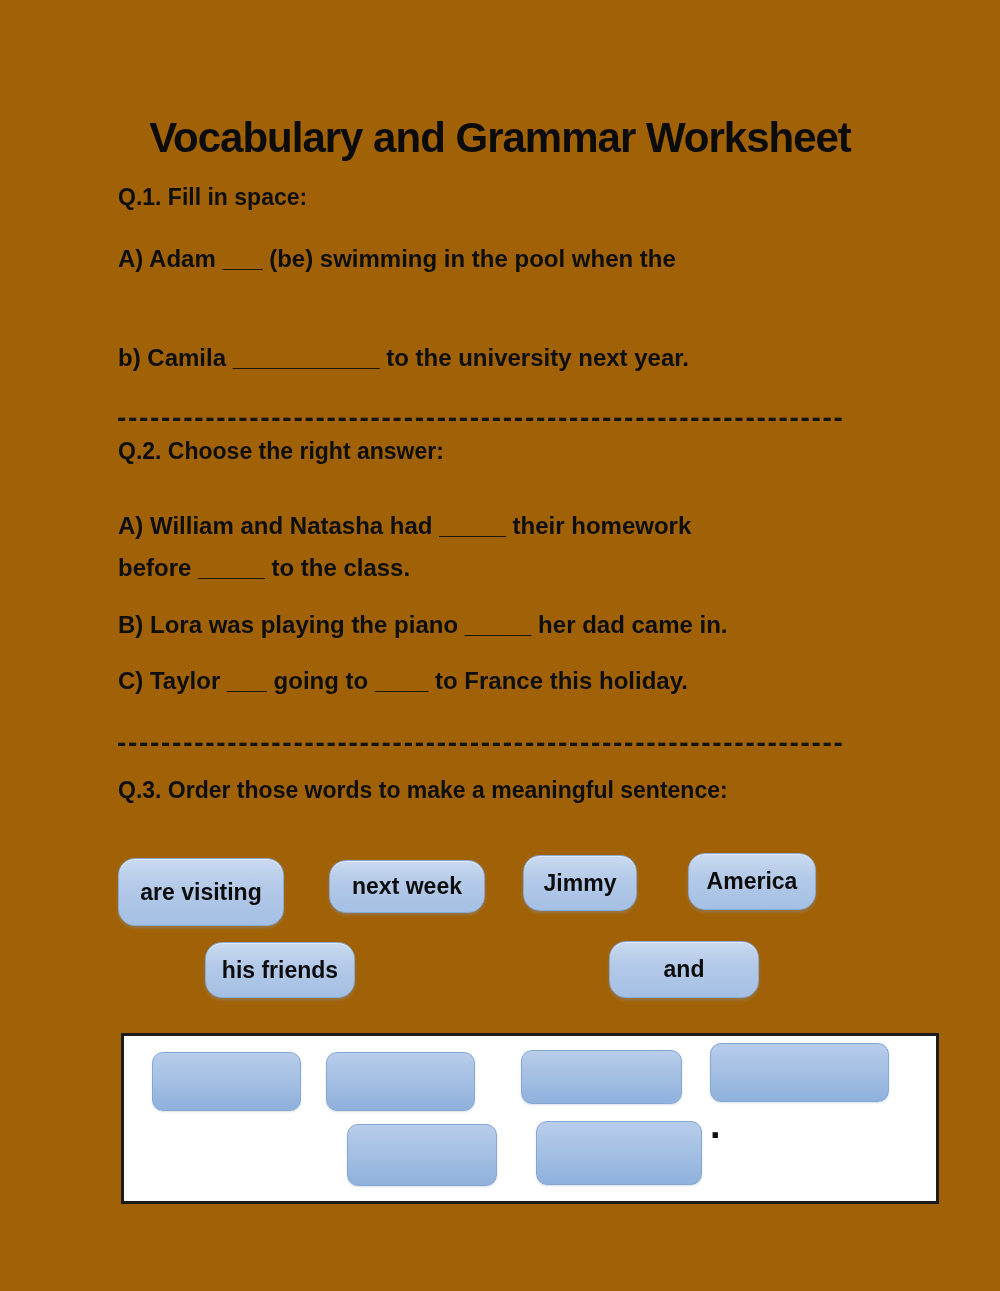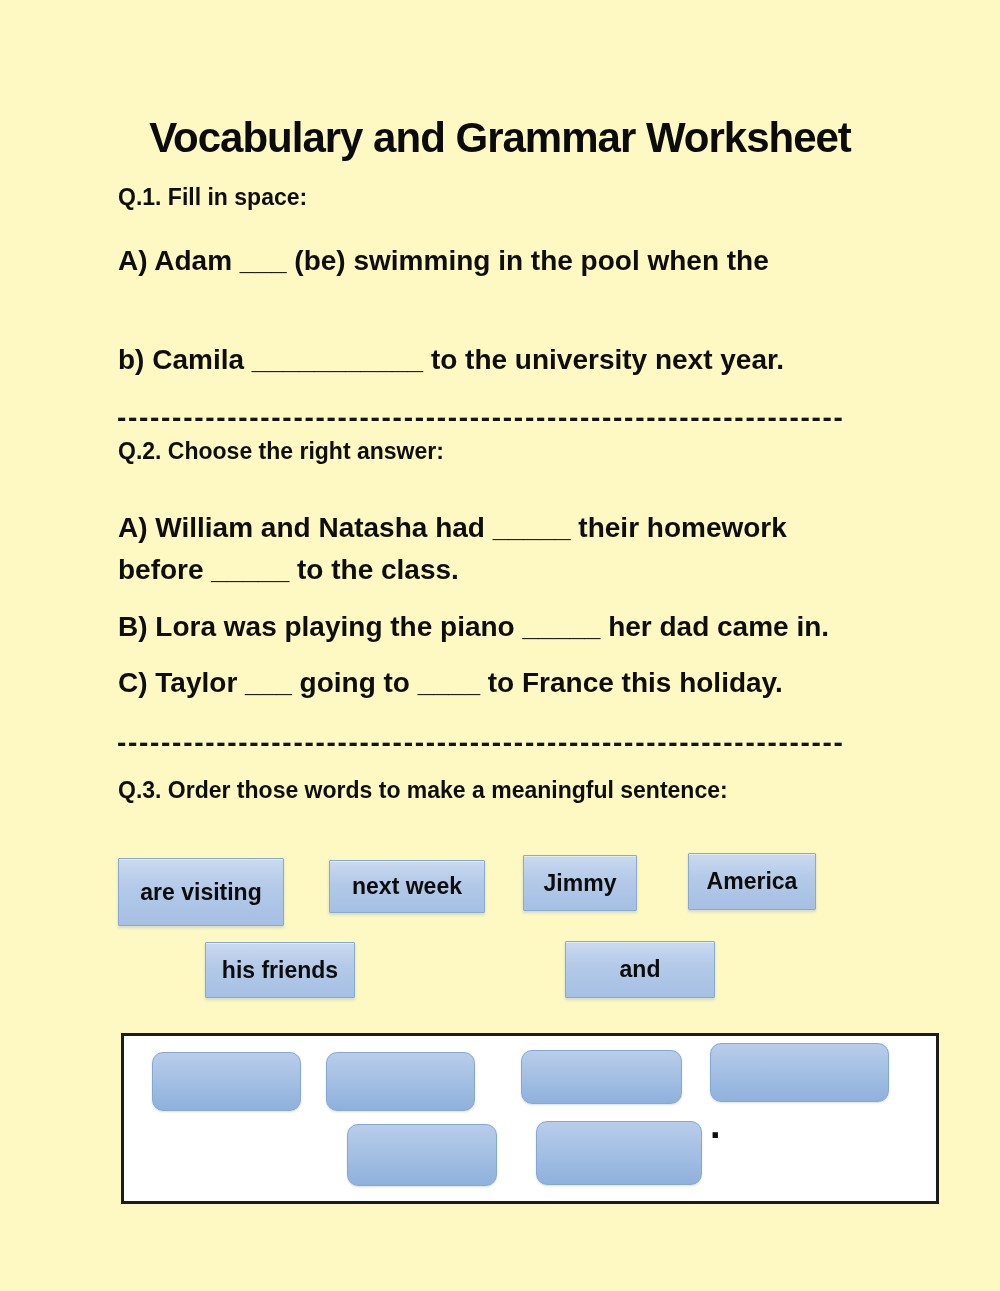--- a/index.html
+++ b/index.html
@@ -1,38 +1,38 @@
 <!DOCTYPE html>
 <html><head>
 <meta charset="utf-8">
 <style>
   html,body{margin:0;padding:0;background:#ffffff;}
   .page{
     position:relative;
     width:1000px;height:1291px;
-    background:#fef9c3;
+    background:#a16207;
     font-family:"Liberation Sans", sans-serif;
     font-weight:bold;
     color:#0e0e0e;
     overflow:hidden;
   }
   .title{
     position:absolute;
     top:115px;left:0;width:1000px;
     margin:0;
     text-align:center;
     font-size:42px;
     letter-spacing:-1px;
     line-height:1.1;
     color:#0b0b0b;
   }
   .line{
     position:absolute;
     left:118px;
-    font-size:28px;
+    font-size:24px;
     line-height:1;
     white-space:nowrap;
   }
   .heading{font-size:23px;}
   .sep{
     position:absolute;
     left:117px;
     width:728px;
     overflow:hidden;
     white-space:nowrap;
@@ -41,21 +41,21 @@
     letter-spacing:1.7px;
     color:#141414;
   }
   .chip{
     position:absolute;
     display:flex;align-items:center;justify-content:center;
     font-size:23px;
     color:#0c0c0c;
     background:linear-gradient(180deg,#cadaf0 0%,#b3c9e8 45%,#a5c0e4 100%);
     border:1px solid #8aa9d1;
-    border-radius:1px;
+    border-radius:17px;
     box-shadow:0 2px 3px rgba(130,160,200,0.35), inset 0 1px 0 rgba(255,255,255,0.45);
     cursor:grab;
   }
   .answer-box{
     position:absolute;
     left:121px;top:1033px;
     width:812px;height:165px;
     background:#ffffff;
     border:3px solid #1c1c1c;
   }
@@ -96,21 +96,21 @@
 
   <div class="sep" style="top:729px">------------------------------------------------------------------</div>
 
   <div class="line heading" style="top:779px">Q.3. Order those words to make a meaningful sentence:</div>
 
   <div class="chip" style="left:118px;top:858px;width:164px;height:66px">are visiting</div>
   <div class="chip" style="left:329px;top:860px;width:154px;height:51px">next week</div>
   <div class="chip" style="left:523px;top:855px;width:112px;height:54px">Jimmy</div>
   <div class="chip" style="left:688px;top:853px;width:126px;height:55px">America</div>
   <div class="chip" style="left:205px;top:942px;width:148px;height:54px">his friends</div>
-  <div class="chip" style="left:565px;top:941px;width:148px;height:55px">and</div>
+  <div class="chip" style="left:609px;top:941px;width:148px;height:55px">and</div>
 
   <div class="answer-box"></div>
 
   <div class="slot" style="left:152px;top:1052px;width:147px;height:57px"></div>
   <div class="slot" style="left:326px;top:1052px;width:147px;height:57px"></div>
   <div class="slot" style="left:521px;top:1050px;width:159px;height:52px"></div>
   <div class="slot" style="left:710px;top:1043px;width:177px;height:57px"></div>
   <div class="slot" style="left:347px;top:1124px;width:148px;height:60px"></div>
   <div class="slot" style="left:536px;top:1121px;width:164px;height:62px"></div>
 

